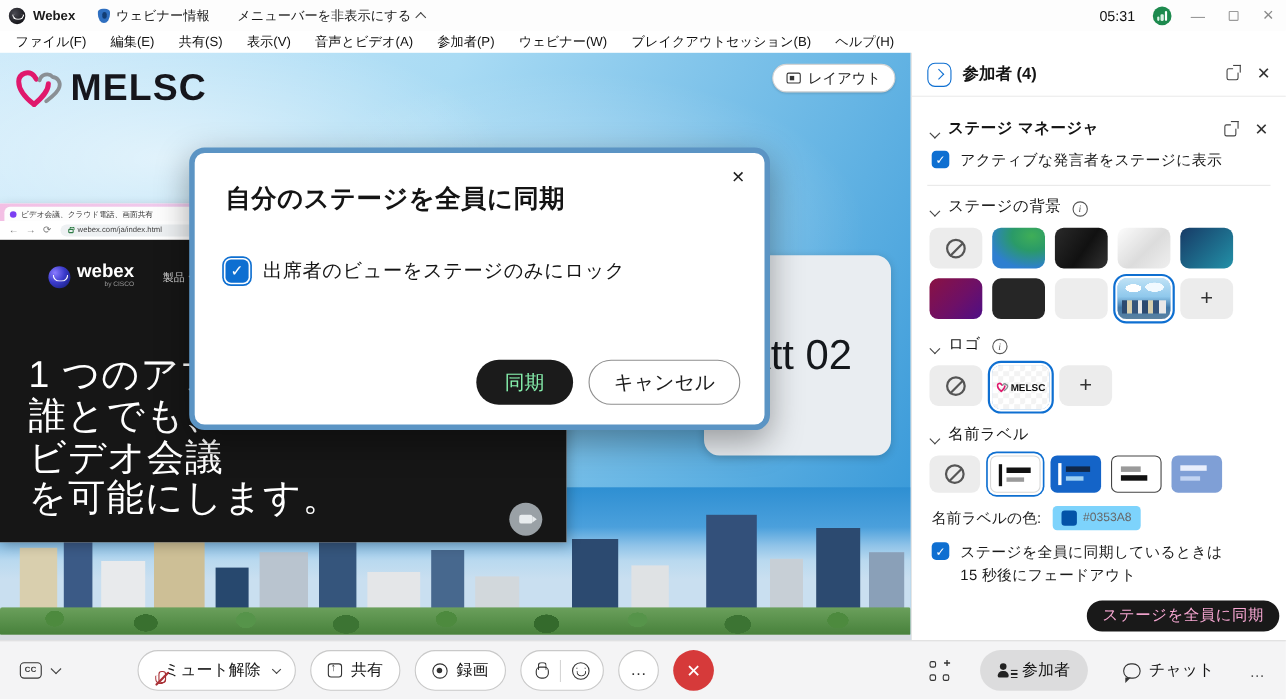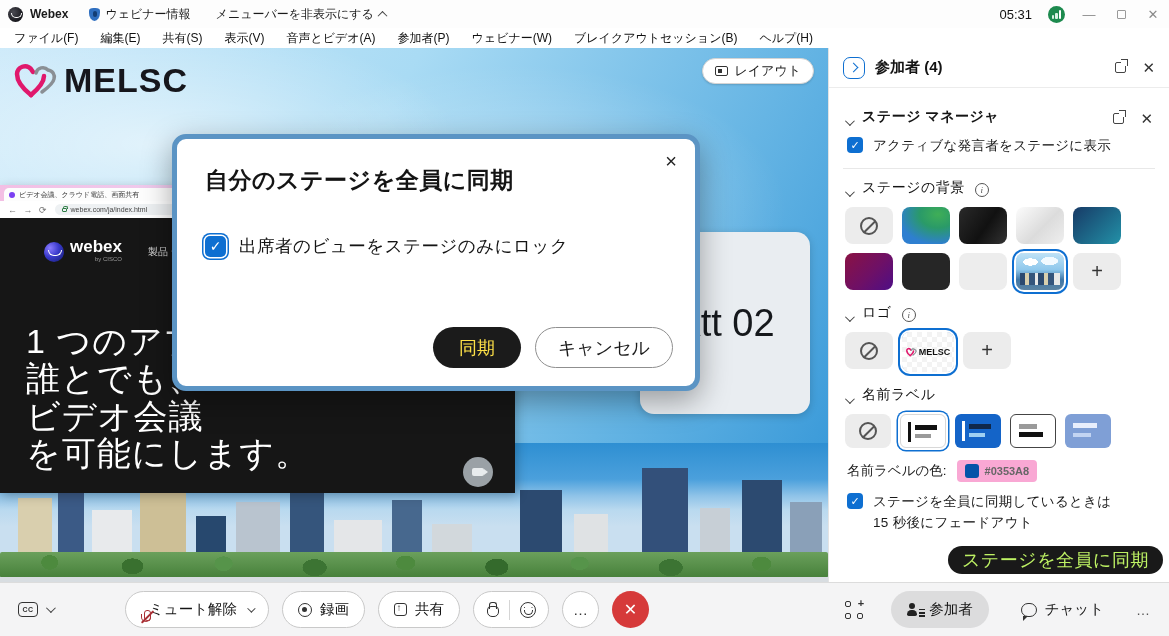--- a/index.html
+++ b/index.html
@@ -120,21 +120,21 @@
     padding:24px 28px; }
   .modal-x { position:absolute; right:18px; top:12px; font-size:20px; color:#222; cursor:pointer; line-height:1; }
   .modal-title { font-size:23px; color:#141414; font-weight:600; letter-spacing:.5px; margin-top:2px; }
   .modal-msg { font-size:17px; color:#757575; margin-top:16px; letter-spacing:.5px; }
   .modal-check-row { display:flex; align-items:center; gap:13px; margin-top:38px; }
   .checkbox { width:21px; height:21px; border-radius:5px; background:#0e6fd1; flex:none;
     display:flex; align-items:center; justify-content:center; color:#fff; font-size:14px;
     box-shadow:0 0 0 1.5px #fff, 0 0 0 3px #0e6fd1; cursor:pointer; }
   .modal-check-label { font-size:17.5px; color:#141414; letter-spacing:.5px; }
   .modal-btns { position:absolute; right:22px; bottom:18px; display:flex; align-items:center; gap:14px; }
-  .btn-dark { background:#1b1b1b; color:#fde047; border:none; border-radius:21px; height:41px; padding:0 26px;
+  .btn-dark { background:#1b1b1b; color:#86efac; border:none; border-radius:21px; height:41px; padding:0 26px;
     font-size:18px; font-family:inherit; cursor:pointer; }
   .btn-light { background:#fff; color:#1b1b1b; border:1.4px solid #8f8f8f; border-radius:21px; height:41px;
     padding:0 22px; font-size:18px; font-family:inherit; cursor:pointer; }
 
   
   .panel { position:absolute; top:48px; left:828px; width:341px; height:534px; background:#fff;
     border-left:1px solid #e3e3e3; }
   .panel-head { height:40px; display:flex; align-items:center; padding:0 14px; gap:10px;
     border-bottom:1px solid #ececec; }
   .collapse-btn { width:22px; height:22px; border:1.4px solid #0e6fd1; border-radius:7px;
@@ -199,26 +199,26 @@
   .nl2 .nl-line2 { background:#9fd0f2; }
   .nl3 { background:#fff; border:1px solid #444; }
   .nl3 .nl-line1 { left:8px; top:9px; background:#9a9a9a; width:18px; }
   .nl3 .nl-line2 { left:8px; top:17px; background:#111; width:24px; height:5px; }
   .nl4 { background:#7f9fd6; }
   .nl4 .nl-line1 { left:8px; top:9px; background:#e8eefc; width:24px; }
   .nl4 .nl-line2 { left:8px; top:19px; background:#c2d4f2; width:18px; height:4px; }
 
   .color-row { display:flex; align-items:center; gap:10px; margin:12px 0 6px 2px; }
   .color-label { font-size:13.5px; color:#1a1a1a; }
-  .color-chip { display:flex; align-items:center; gap:6px; background:#f9a8d4; border-radius:4px;
-    padding:4px 8px; cursor:pointer;font-weight:bold; }
+  .color-chip { display:flex; align-items:center; gap:6px; background:#7dd3fc; border-radius:4px;
+    padding:4px 8px; cursor:pointer; }
   .color-square { width:14px; height:14px; border-radius:3px; background:#0353A8; }
   .color-value { font-size:11px; color:#666; }
 
-  .sync-pill { position:absolute; right:6px; bottom:8px; background:#191919; color:#bef264; font-size:18px;
+  .sync-pill { position:absolute; right:6px; bottom:8px; background:#191919; color:#f9a8d4; font-size:14px;
     border:none; border-radius:15px; height:28px; padding:0 14px; font-family:inherit; cursor:pointer;
     letter-spacing:.5px; }
 
   
   .toolbar { position:absolute; left:0; bottom:0; width:1169px; height:54px; background:#f4f4f5;
     border-top:1px solid #dcdcdc; display:flex; align-items:center; padding:0 18px; }
   .cc-group { display:flex; align-items:center; gap:8px; margin-right:46px; cursor:pointer; }
   .cc-ic { width:20px; height:15px; border:1.5px solid #333; border-radius:4px; font-size:7px; color:#333;
     display:flex; align-items:center; justify-content:center; font-weight:bold; letter-spacing:.5px; }
   .pill { display:flex; align-items:center; gap:8px; background:#fff; border:1px solid #c9c9c9;
@@ -557,27 +557,27 @@
     </span>
 
     <span class="pill" style="margin-left:26px;">
       <span class="icon-slash"><span class="mic-ic"></span><span class="slash"></span></span>
       <span>ミュート解除</span>
       <span class="chev down"></span>
     </span>
 
 
     <span class="pill">
+      <span class="share-ic"></span>
+      <span>共有</span>
+    </span>
+
+    <span class="pill">
       <span class="rec-ic"></span>
       <span>録画</span>
-    </span>
-
-    <span class="pill">
-      <span class="share-ic"></span>
-      <span>共有</span>
     </span>
 
     <span class="react-pill">
       <span class="hand-ic"></span>
       <span class="vr"></span>
       <span class="smile-ic"></span>
     </span>
 
     <span class="more-circle">…</span>
     <span class="leave-circle">✕</span>

